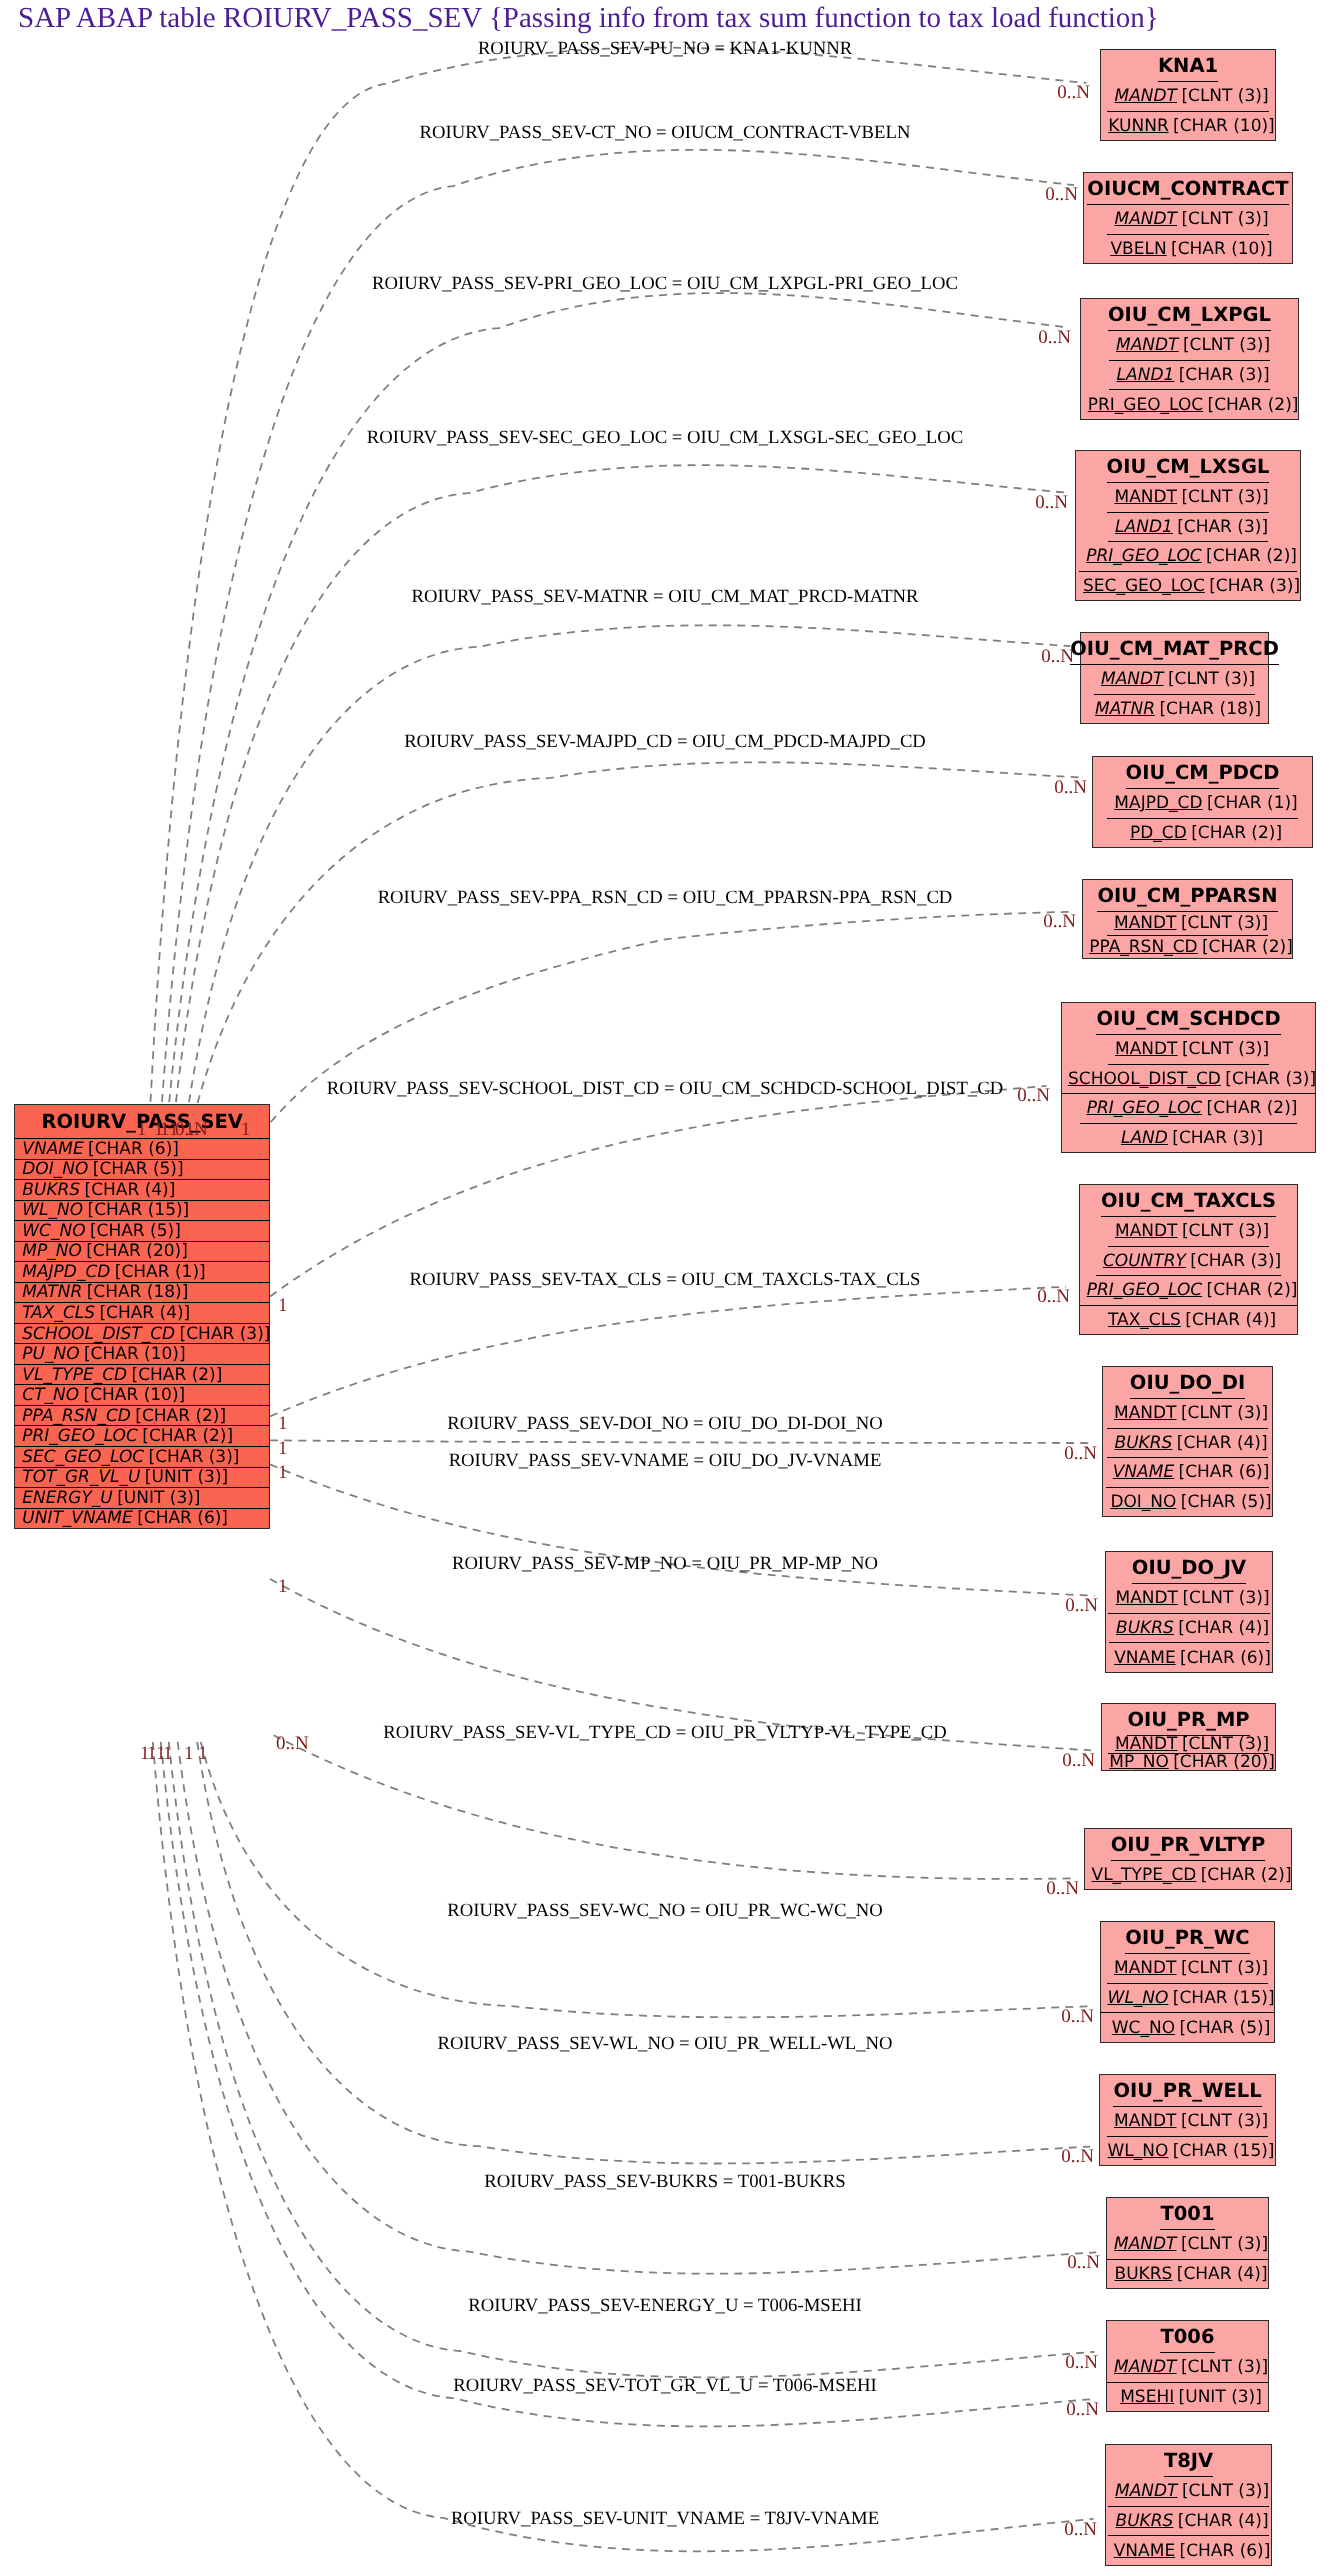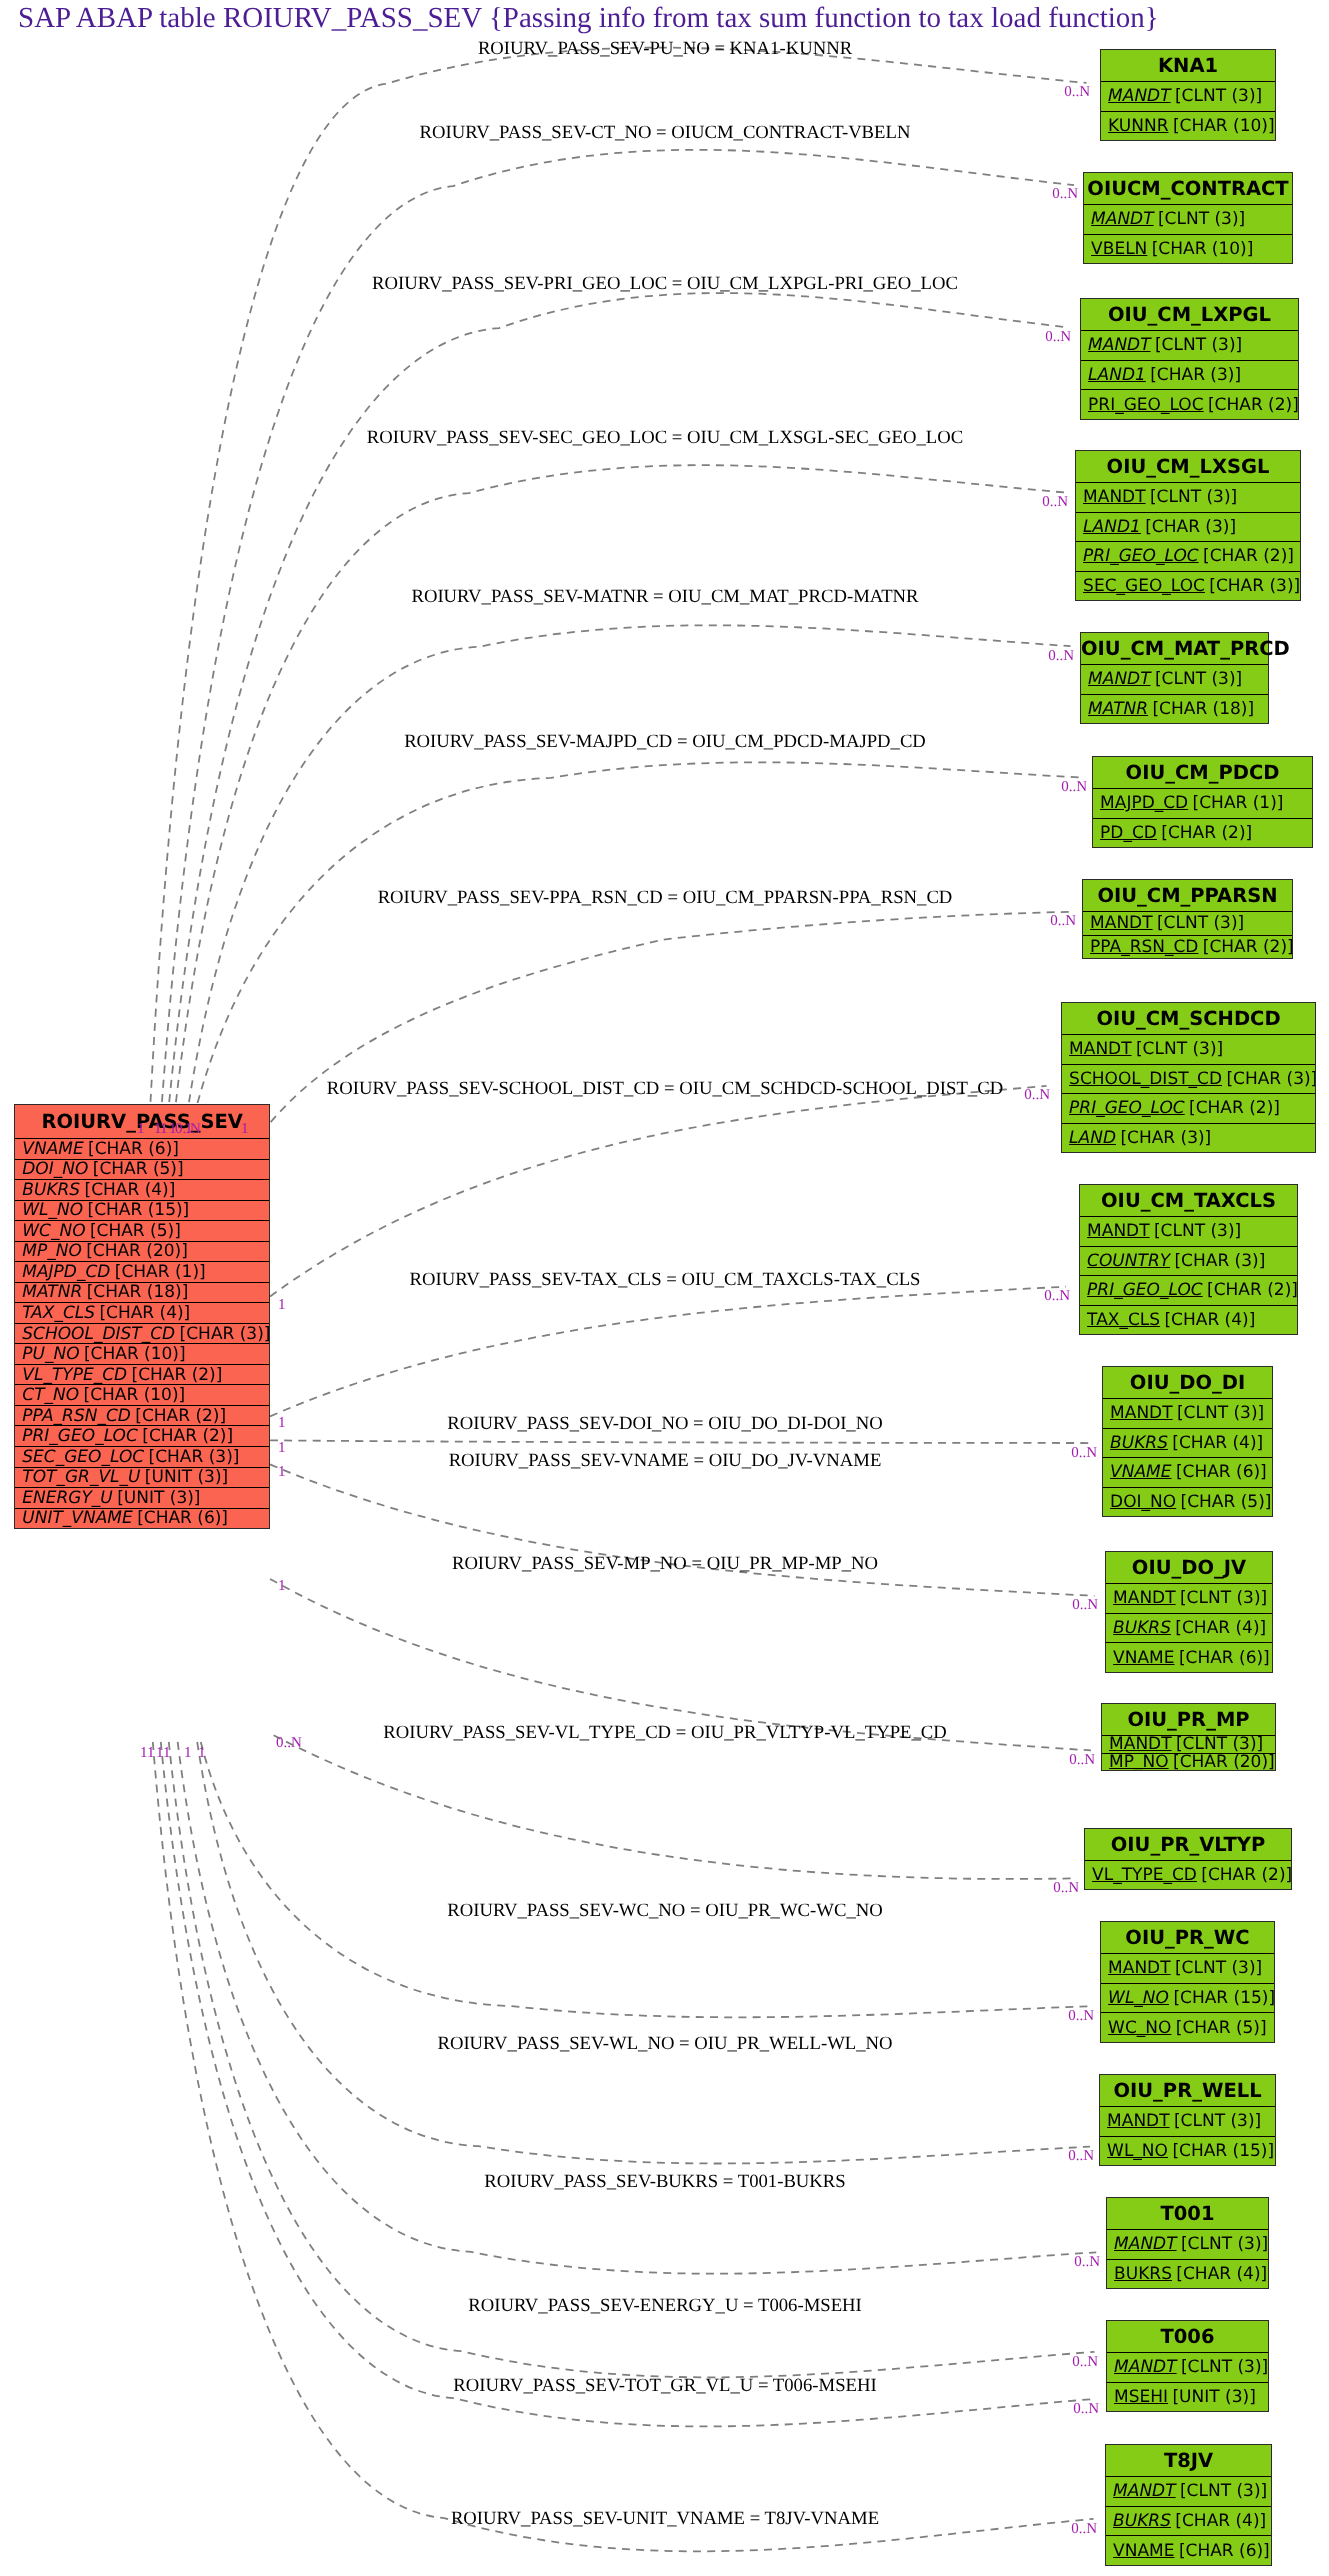--- a/index.html
+++ b/index.html
@@ -5,32 +5,32 @@
   html,body{margin:0;padding:0;background:#fff;}
   body{width:1329px;height:2576px;position:relative;overflow:hidden;
        font-family:"Liberation Serif",serif;-webkit-font-smoothing:antialiased;text-rendering:geometricPrecision;}
   #page{position:absolute;left:0;top:0;width:1329px;height:2576px;}
   #title{position:absolute;left:18px;top:3.6px;font-family:"Liberation Serif",serif;font-size:29px;line-height:28.4px;color:#4c1d95;white-space:nowrap;}
   svg#edges{position:absolute;left:0;top:0;width:1329px;height:2576px;}
   .edge{fill:none;stroke:#7f7f7f;stroke-width:2;stroke-dasharray:9 7;}
   .ent{position:absolute;box-sizing:border-box;border:0.9px solid #2b2b2b;display:flex;flex-direction:column;}
   .ent.main{background:#fa6450;}
   .ent.main>.ent-title{height:34px;flex:0 0 34px;line-height:34px;}
-  .ent.sec{background:#84cc16;}
+  .ent.sec{background:#fca5a5;align-items:center;}
   .ent-title{height:32px;flex:0 0 32px;line-height:32px;text-align:center;font-family:"DejaVu Sans",sans-serif;
      font-weight:bold;font-size:19.5px;color:#000;border-bottom:0.9px solid #000;box-sizing:border-box;}
   .row{flex:1 1 0;min-height:0;font-family:"DejaVu Sans",sans-serif;font-size:17px;color:#000;
      border-bottom:0.9px solid #000;box-sizing:border-box;padding-left:7.1px;white-space:nowrap;overflow:hidden;
      display:flex;align-items:center;}
   .row:last-child{border-bottom:none;}
   .fname.it{font-style:italic;}
   .fname.ul{text-decoration:underline;}
   .ftype{margin-left:4.4px;}
   .elabel{position:absolute;transform:translateX(-50%);font-family:"Liberation Serif",serif;font-size:18.7px;line-height:18.7px;color:#000;white-space:nowrap;}
-  .card{position:absolute;font-family:"Liberation Serif",serif;font-size:15px;line-height:21.3px;color:#a21caf;white-space:nowrap;}
+  .card{position:absolute;font-family:"Liberation Serif",serif;font-size:19px;line-height:21.3px;color:#7f1d1d;white-space:nowrap;}
   .headcard{transform:translateX(-100%);}
 </style>
 </head>
 <body>
 
 <div id="page">
   <div id="title">SAP ABAP table ROIURV_PASS_SEV {Passing info from tax sum function to tax load function}</div>
   <svg id="edges" viewBox="0 0 1496 2899">
       <path class="edge" d="M167.0,1288.0C202.6,547.1 303.5,110.9 434.0,94.2C691.2,17.0 962.6,68.3 1223.0,93.0"></path>
 <path class="edge" d="M179.0,1288.0C223.1,618.4 348.2,224.2 510.0,209.1C737.9,132.0 978.3,183.3 1209.0,208.0"></path>

